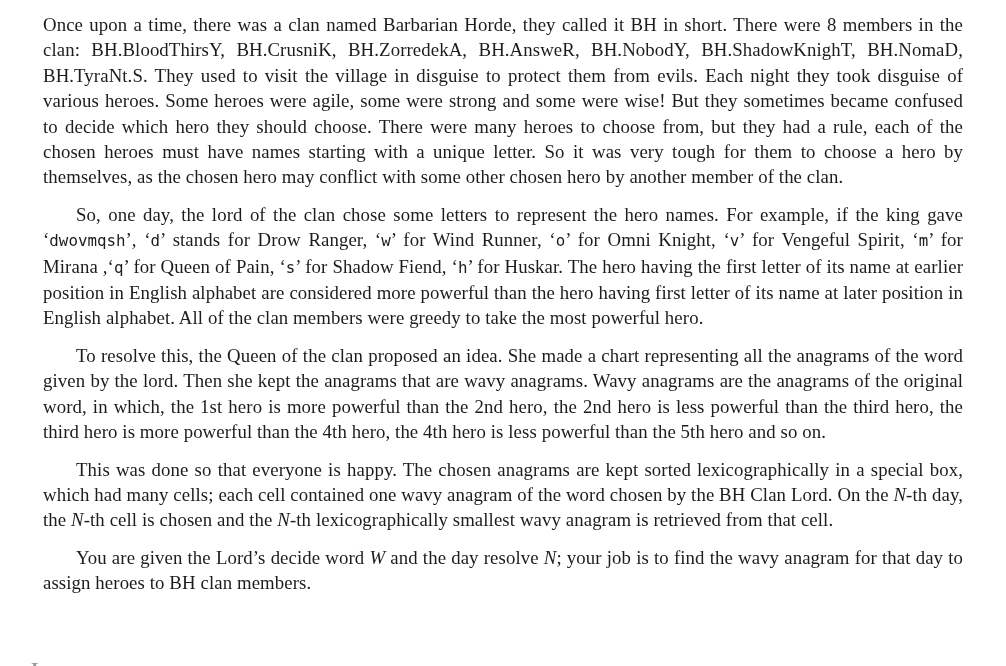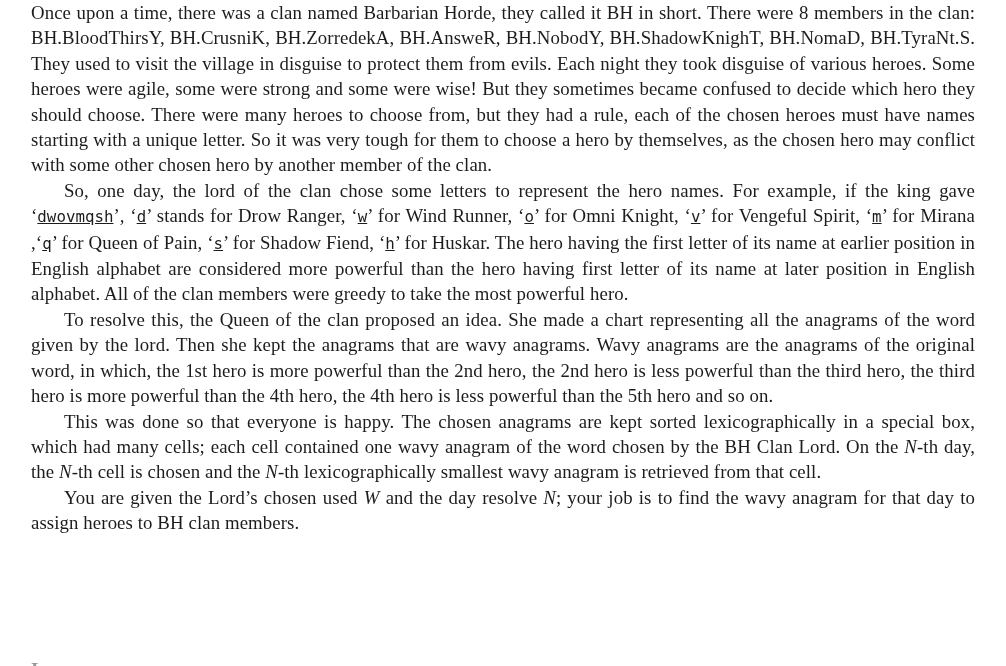--- a/index.html
+++ b/index.html
@@ -21,31 +21,30 @@
     top: 0;
     width: 944px;
     color: #1c1c1c;
     font-family: "Liberation Serif", "DejaVu Serif", serif;
     font-size: 18.8px;
     line-height: 25.4px;
     text-align: justify;
     letter-spacing: 0.1px;
   }
   .statement p.para {
-    margin: 0;
+    margin: 12px;
     padding: 0;
   }
   .statement p.para.indent {
     text-indent: 33px;
   }
   .tt {
     font-family: "DejaVu Sans Mono", "Liberation Mono", monospace;
     font-size: 15.8px;
     letter-spacing: 0;
-    text-decoration: underline;
   }
   .it {
     font-style: italic;
     font-family: "Liberation Serif", "DejaVu Serif", serif;
   }
   
   .cutoff-fragment {
     position: absolute;
     left: 31px;
     top: 660px;
@@ -61,16 +60,16 @@
 </style>
 </head>
 <body>
 
 <div class="page">
   <div class="statement">
       <p class="para"><span class="rm">Once upon a time, there was a clan named Barbarian Horde, they called it BH in short.  There were 8 members in the clan:  BH.BloodThirsY, BH.CrusniK, BH.ZorredekA, BH.AnsweR, BH.NobodY, BH.ShadowKnighT, BH.NomaD, BH.TyraNt.S. They used to visit the village in disguise to protect them from evils.  Each night they took disguise of various heroes.  Some heroes were agile, some were strong and some were wise!  But they sometimes became confused to decide which hero they should choose.  There were many heroes to choose from, but they had a rule, each of the chosen heroes must have names starting with a unique letter.  So it was very tough for them to choose a hero by themselves, as the chosen hero may conflict with some other chosen hero by another member of the clan.</span></p>
       <p class="para indent"><span class="rm">So, one day, the lord of the clan chose some letters to represent the hero names.  For example, if the king gave ‘</span><span class="tt">dwovmqsh</span><span class="rm">’, ‘</span><span class="tt">d</span><span class="rm">’ stands for Drow Ranger, ‘</span><span class="tt">w</span><span class="rm">’ for Wind Runner, ‘</span><span class="tt">o</span><span class="rm">’ for Omni Knight, ‘</span><span class="tt">v</span><span class="rm">’ for Vengeful Spirit, ‘</span><span class="tt">m</span><span class="rm">’ for Mirana ,‘</span><span class="tt">q</span><span class="rm">’ for Queen of Pain, ‘</span><span class="tt">s</span><span class="rm">’ for Shadow Fiend, ‘</span><span class="tt">h</span><span class="rm">’ for Huskar.  The hero having the first letter of its name at earlier position in English alphabet are considered more powerful than the hero having first letter of its name at later position in English alphabet.  All of the clan members were greedy to take the most powerful hero.</span></p>
       <p class="para indent"><span class="rm">To resolve this, the Queen of the clan proposed an idea.  She made a chart representing all the anagrams of the word given by the lord.  Then she kept the anagrams that are wavy anagrams.  Wavy anagrams are the anagrams of the original word, in which, the 1st hero is more powerful than the 2nd hero, the 2nd hero is less powerful than the third hero, the third hero is more powerful than the 4th hero, the 4th hero is less powerful than the 5th hero and so on.</span></p>
       <p class="para indent"><span class="rm">This was done so that everyone is happy.  The chosen anagrams are kept sorted lexicographically in a special box, which had many cells; each cell contained one wavy anagram of the word chosen by the BH Clan Lord.  On the </span><span class="it">N</span><span class="rm">-th day, the </span><span class="it">N</span><span class="rm">-th cell is chosen and the </span><span class="it">N</span><span class="rm">-th lexicographically smallest wavy anagram is retrieved from that cell.</span></p>
-      <p class="para indent"><span class="rm">You are given the Lord’s chosen used </span><span class="it">W</span><span class="rm"> and the day resolve </span><span class="it">N</span><span class="rm">; your job is to find the wavy anagram for that day to assign heroes to BH clan members.</span></p>
+      <p class="para indent"><span class="rm">You are given the Lord’s decide word </span><span class="it">W</span><span class="rm"> and the day resolve </span><span class="it">N</span><span class="rm">; your job is to find the wavy anagram for that day to assign heroes to BH clan members.</span></p>
     </div>
   <div class="cutoff-fragment">I</div>
 </div>
 
 </body></html>

